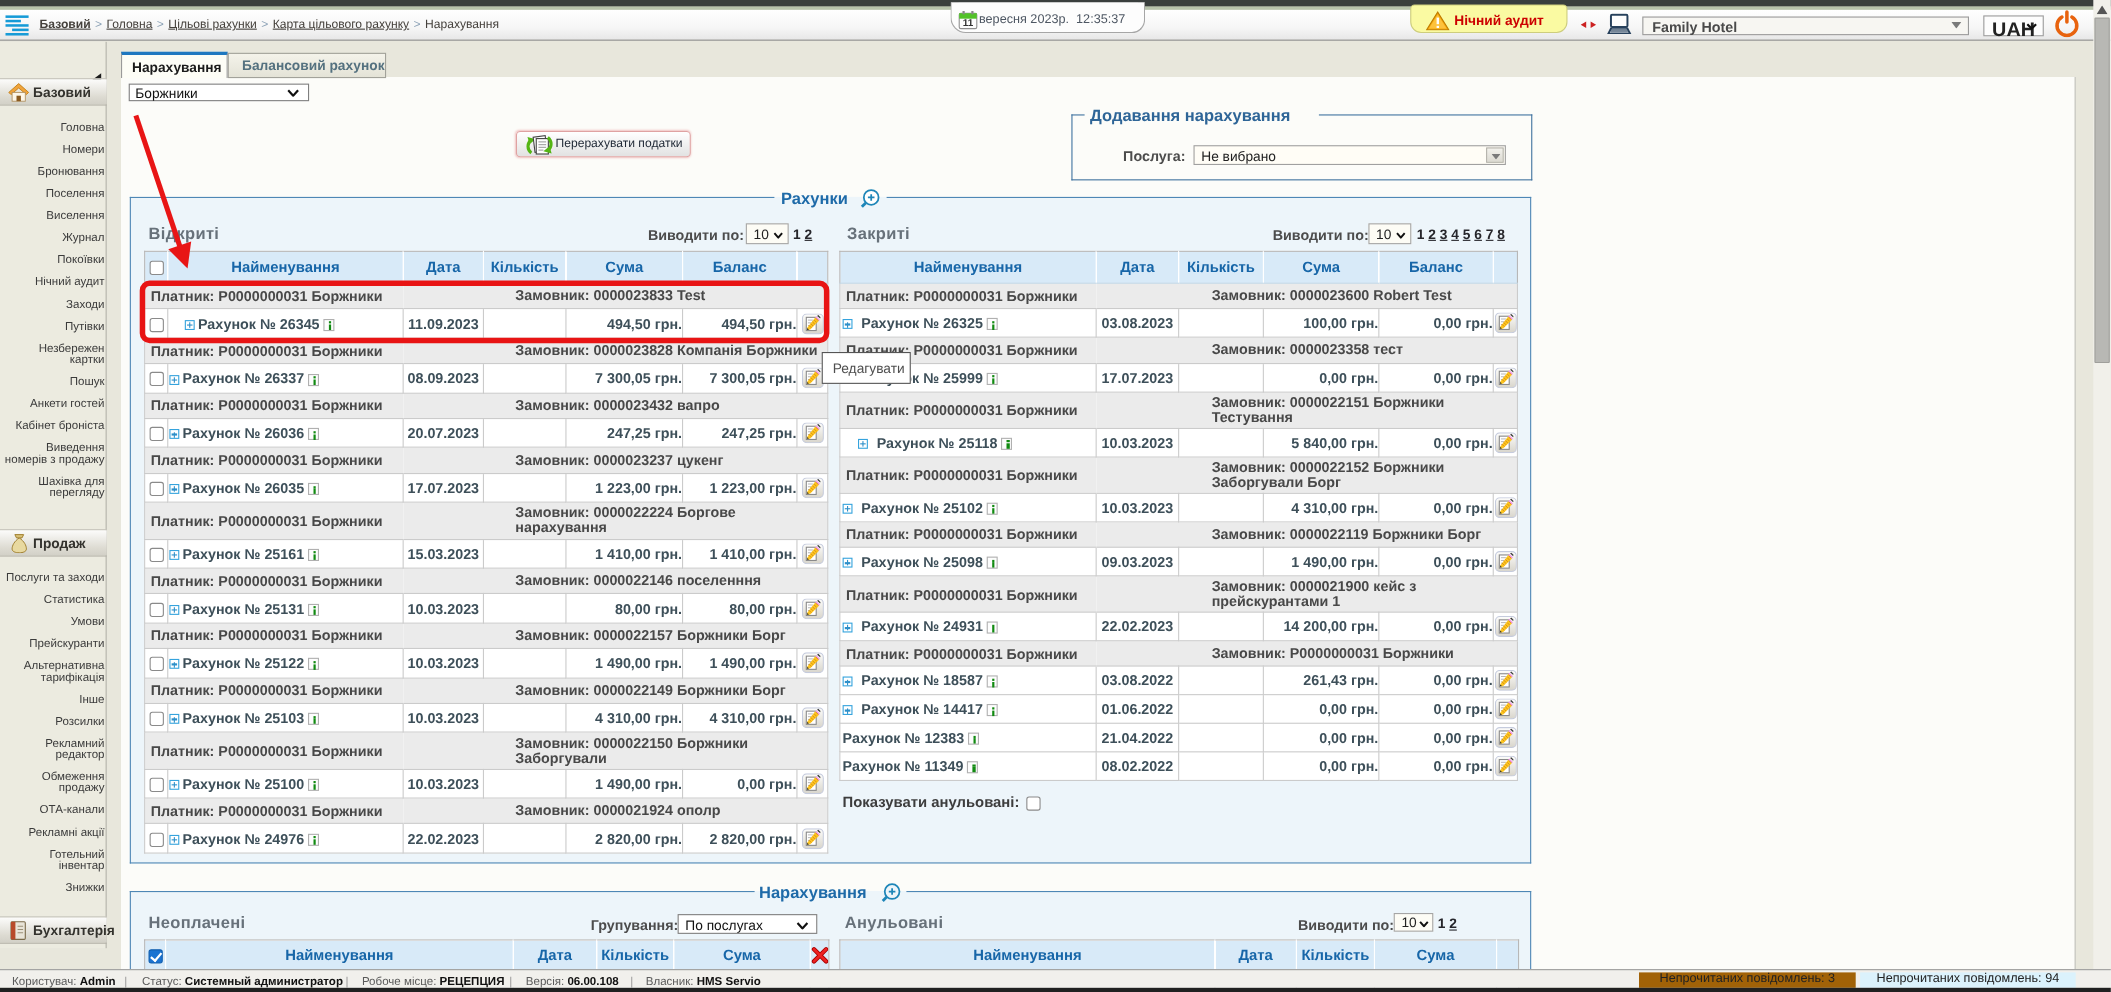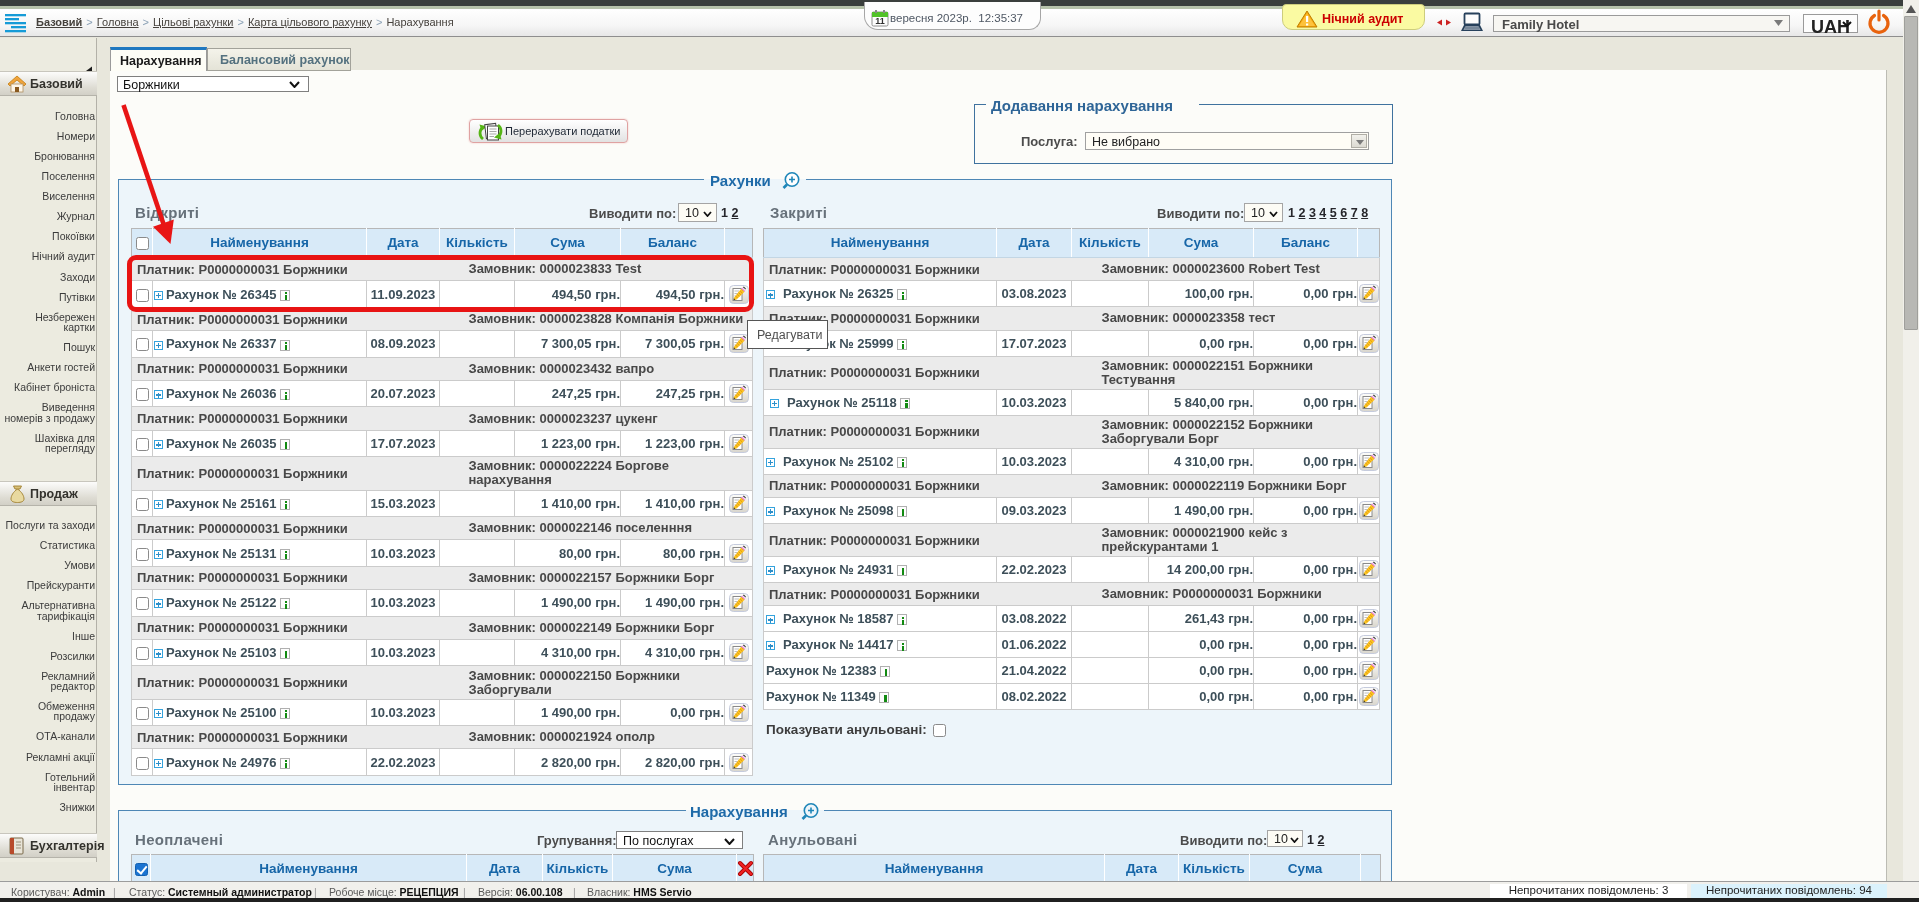--- a/index.html
+++ b/index.html
@@ -34,21 +34,21 @@
 .sbitems{position:absolute;left:0;width:96px;list-style:none;}
 .sbitems li{font-size:10.5px;line-height:10.3px;padding:4.9px 1px 4.9px 0;text-align:right;color:#3b3b3b;white-space:normal;}
 #collapsearrow{left:83px;top:66px;}
 
 #panel{left:110px;top:70px;width:1777px;height:811px;background:#fcfcf9;border-right:1px solid #bcbcb4;}
 #tab1{left:110px;top:47px;width:97px;height:24px;background:#fdfdf6;border:1px solid #9a9a9a;border-top:3px solid #1f78c0;border-bottom:none;z-index:3;}
 #tab1 span{position:absolute;left:9px;top:4px;font-size:12.5px;font-weight:bold;color:#1b1b1b;}
 #tab2{left:207px;top:48px;width:144px;height:23px;background:linear-gradient(#f4f3ea,#e4e3d7);border:1px solid #a2a29a;}
 #tab2 span{position:absolute;left:12px;top:4px;font-size:12.5px;font-weight:bold;color:#54717f;}
 .sel{background:#fff;border:1px solid #7f7f7f;}
-#selborj{left:117px;top:76px;width:192px;height:16px;text-align:center;}
+#selborj{left:117px;top:76px;width:164px;height:16px;text-align:center;}
 #selborj span{position:absolute;left:5px;top:1px;font-size:12.5px;color:#111;}
 #btnrecalc{left:469px;top:119px;width:159px;height:24px;background:linear-gradient(#ffffff,#e2e2e2);border:1px solid #dfa2a2;border-radius:4px;box-shadow:0 0 2px #f0c0c0;}
 #btnrecalc span{position:absolute;left:35px;top:5px;font-size:11px;color:#1d2633;white-space:nowrap;text-align:center;}
 
 .fs{position:absolute;}
 .fsb{position:absolute;background:#3f729f;height:1px;}
 .fslg{position:absolute;font-size:15px;font-weight:bold;color:#2e6597;white-space:nowrap;}
 #fsadd{left:974px;top:104px;width:419px;height:60px;border:1px solid #3f729f;border-top:none;}
 #fsadd-t1{left:974px;top:104px;width:12px;}
 #fsadd-t2{left:1199px;top:104px;width:194px;}
@@ -93,21 +93,21 @@
 .ctr{text-align:center;}
 
 #redrect{left:127px;top:255px;width:627px;height:57px;border:5px solid #e81414;border-radius:9px;z-index:50;}
 #tooltip{left:747px;top:320px;width:81px;height:29px;background:#ffffff;border:1px solid #555;z-index:60;}
 #tooltip span{position:absolute;left:9px;top:7px;font-size:12.5px;color:#4f4f4f;}
 #chkanul{left:766px;top:722px;font-size:13.5px;font-weight:bold;color:#3d3d3d;}
 
 #statusbar{left:0;top:881px;width:1919px;height:17px;background:#f1f0ec;border-top:1px solid #9c9c9c;z-index:80;}
 .st{position:absolute;top:886px;font-size:10.5px;color:#5a5a5a;white-space:nowrap;z-index:90;}
 .st b{color:#111;}
-#msg1{z-index:90;left:1490px;top:884px;width:197px;height:14px;background:#ffffff;font-size:11.5px;color:#222;text-align:center;}
+#msg1{z-index:90;left:1490px;top:884px;width:197px;height:14px;background:#a16207;font-size:11.5px;color:#222;text-align:center;}
 #msg2{z-index:90;left:1691px;top:884px;width:196px;height:14px;background:#dbf2fc;font-size:11.5px;color:#222;text-align:center;}
 #botstrip{left:0;top:898px;width:1919px;height:4px;background:#202020;z-index:95;}
 </style></head>
 <body>
 <div class="abs" id="topstrip"></div>
 <div class="abs" id="greenline"></div>
 <div class="abs" id="topbar"></div>
 <svg class="abs" style="left:4px;top:13px" width="24" height="20">
     <g fill="#169bd7">
       <rect x="1" y="1" width="21" height="2.3"></rect>
@@ -309,21 +309,21 @@
         <td></td>
       </tr>
 <tr class="g" style="height:23.4px">
         <td colspan="2" style="border-right:none;padding-left:5px;white-space:nowrap">Платник: Р0000000031 Боржники</td>
         <td colspan="5" style="border-left:none;padding-left:102px">
           <div style="line-height:14px;white-space:nowrap">Замовник: 0000023833 Test</div>
         </td>
       </tr>
 <tr class="d" style="height:26.45px">
         <td class="ctr"><span class="cbx"></span></td>
-        <td style="padding-left:1px"><span class="exp" style="margin-right:3px"></span>Рахунок № 26345 <span class="inf"></span></td>
+        <td style="padding-left:15px"><span class="exp" style="margin-right:3px"></span>Рахунок № 26345 <span class="inf"></span></td>
         <td class="ctr">11.09.2023</td>
         <td></td>
         <td class="num">494,50 грн.</td>
         <td class="num">494,50 грн.</td>
         <td>
           <svg width="20" height="19" style="display:block;margin:0 auto">
             <rect x="0.5" y="0.5" width="19" height="18" rx="4" fill="url(#pg)" stroke="#c5cbdd"></rect>
             <rect x="4" y="3.5" width="9" height="12" fill="#fff" stroke="#8a8a8a"></rect>
             <path d="M5.5 6 L10 6 M5.5 8.5 L9 8.5 M5.5 11 L8 11" stroke="#b5b5b5" stroke-width="0.9"></path>
             <polygon points="13.2,2.6 16.4,5.8 15.3,6.9 12.1,3.7" fill="#f598e8"></polygon>
@@ -638,21 +638,21 @@
           </svg>
         </td>
       </tr>
 <tr class="g" style="height:33.2px">
         <td colspan="1" style="border-right:none;padding-left:5px;white-space:nowrap">Платник: Р0000000031 Боржники</td>
         <td colspan="5" style="border-left:none;padding-left:105px">
           <div style="line-height:14px;white-space:nowrap">Замовник: 0000022151 Боржники<br>Тестування</div>
         </td>
       </tr>
 <tr class="d" style="height:25.9px">
-        <td style="padding-left:6px"><span class="exp" style="margin-right:8px"></span>Рахунок № 25118 <span class="inf"></span></td>
+        <td style="padding-left:16px"><span class="exp" style="margin-right:8px"></span>Рахунок № 25118 <span class="inf"></span></td>
         <td class="ctr">10.03.2023</td>
         <td></td>
         <td class="num">5 840,00 грн.</td>
         <td class="num">0,00 грн.</td>
         <td>
           <svg width="20" height="19" style="display:block;margin:0 auto">
             <rect x="0.5" y="0.5" width="19" height="18" rx="4" fill="url(#pg)" stroke="#c5cbdd"></rect>
             <rect x="4" y="3.5" width="9" height="12" fill="#fff" stroke="#8a8a8a"></rect>
             <path d="M5.5 6 L10 6 M5.5 8.5 L9 8.5 M5.5 11 L8 11" stroke="#b5b5b5" stroke-width="0.9"></path>
             <polygon points="13.2,2.6 16.4,5.8 15.3,6.9 12.1,3.7" fill="#f598e8"></polygon>

